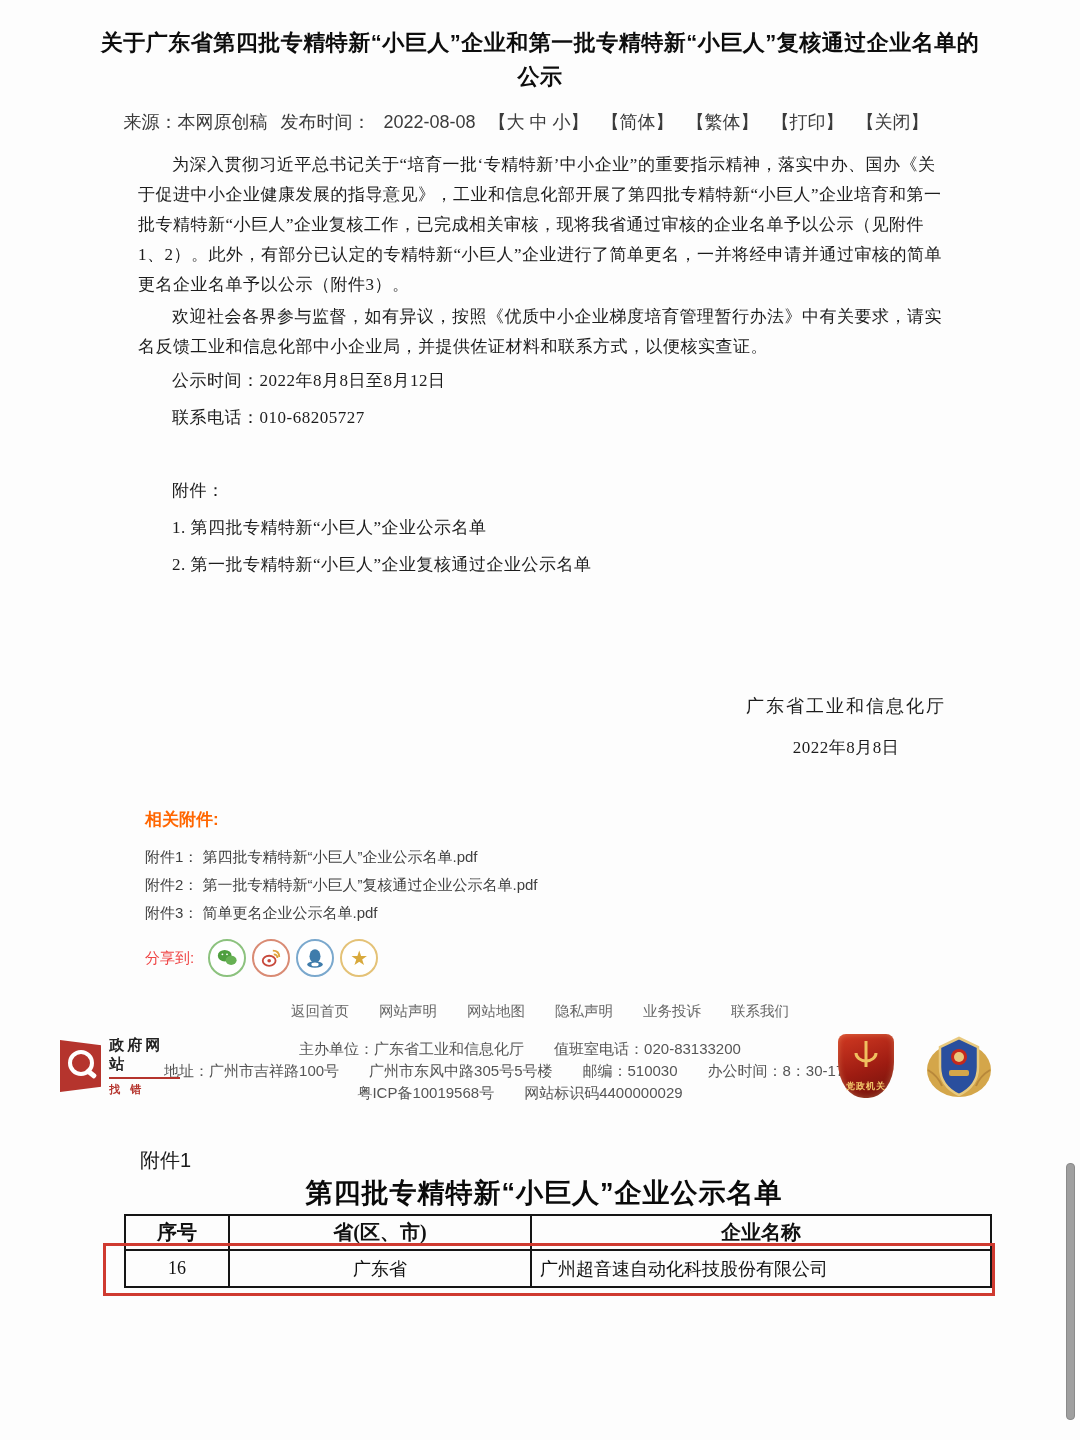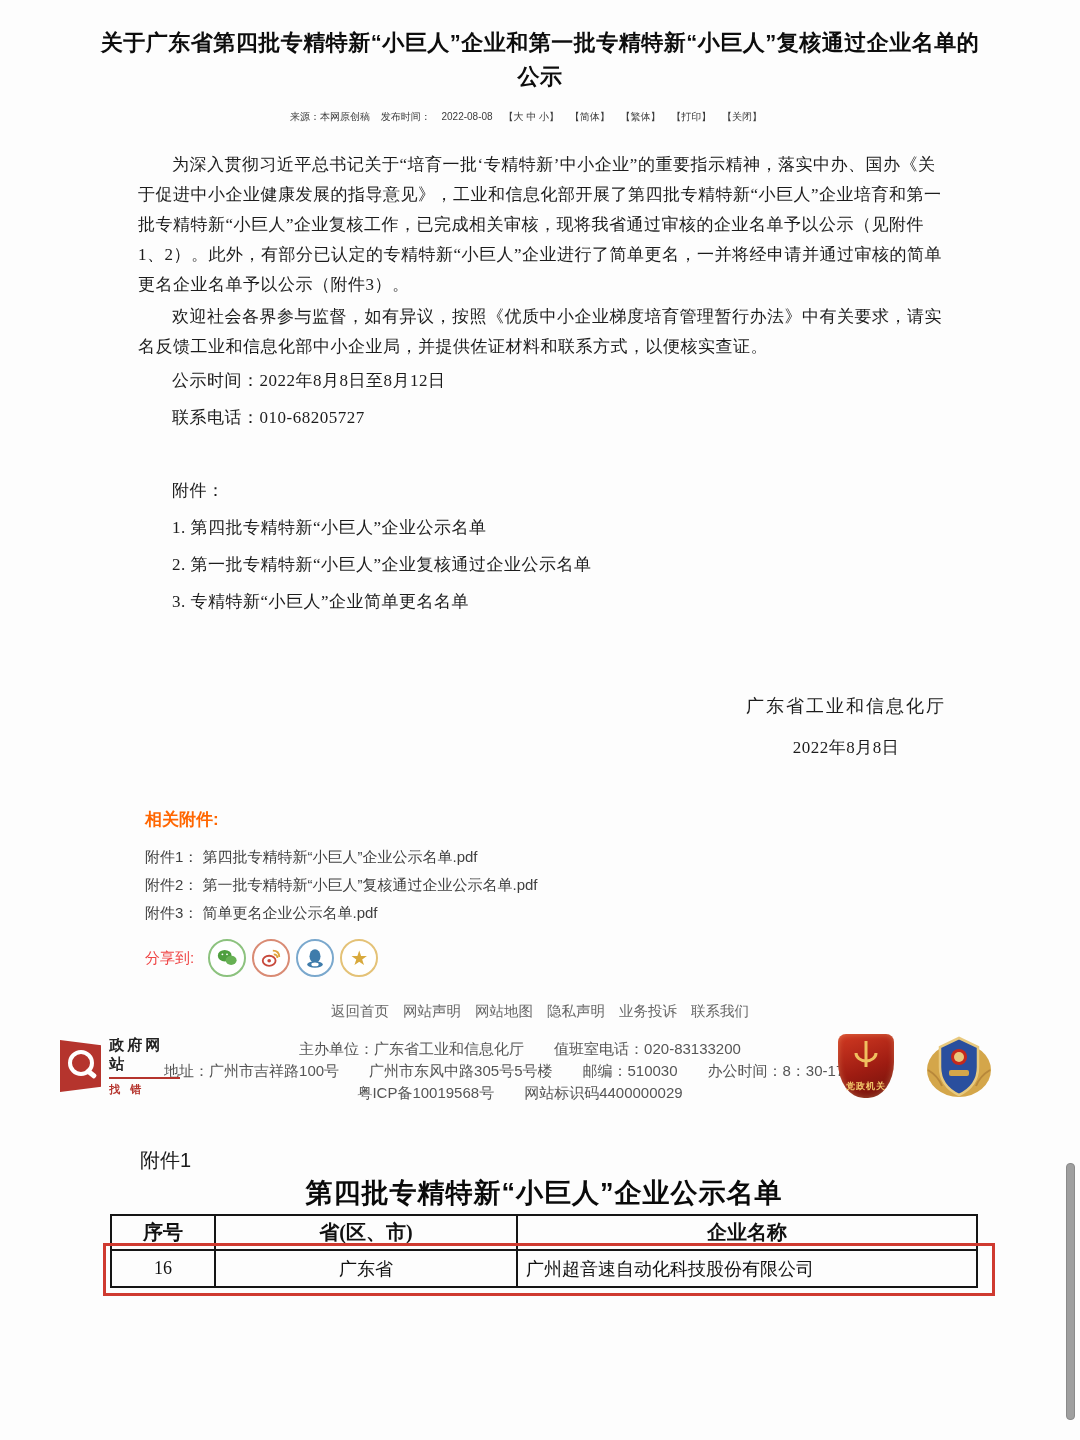--- a/index.html
+++ b/index.html
@@ -3,21 +3,21 @@
 <meta charset="utf-8">
 <style>
   html,body{margin:0;padding:0;width:1080px;height:1440px;overflow:hidden;
     font-family:"Liberation Sans",sans-serif;background:#ffffff;}
   .page{position:absolute;left:0;top:0;width:1080px;height:1440px;background:#fdfdfd;}
 
   
   .doc-title{position:absolute;top:26px;left:90px;width:900px;margin:0;text-align:center;
     font-size:22px;font-weight:bold;color:#0d0d0d;line-height:34px;letter-spacing:.5px;}
   .meta{position:absolute;top:110px;left:0;width:1052px;text-align:center;
-    font-size:10px;color:#3b3b3b;}
+    font-size:18px;color:#3b3b3b;}
   .meta span{margin:0 4px;}
   .meta .lnk{cursor:pointer;color:#3b3b3b;}
 
   
   .body-wrap{position:absolute;top:150px;left:138px;width:812px;height:640px;
     font-family:"Liberation Serif",serif;font-size:17px;line-height:30px;color:#1c1c1c;
     letter-spacing:.5px;}
   .body-wrap p{margin:0;text-indent:2em;position:absolute;left:0;width:812px;}
   .p1{top:0;}
   .p2{top:152px;}
@@ -44,21 +44,21 @@
     display:flex;align-items:center;justify-content:center;cursor:pointer;}
   .share-icon.wechat{border:2px solid #8cc27e;}
   .share-icon.weibo{border:2px solid #d98b74;}
   .share-icon.qq{border:2px solid #7aa8cd;}
   .share-icon.qzone{border:2px solid #e4c277;}
   .share-icon .star{color:#d8a93c;font-size:20px;line-height:20px;}
 
   
   .footer-nav{position:absolute;top:1002px;left:0;width:1080px;text-align:center;
     font-size:14.5px;color:#666;}
-  .footer-nav .nav-link{margin:0 5px;cursor:pointer;}
+  .footer-nav .nav-link{margin:0 13px;cursor:pointer;}
   .footer-info{position:absolute;top:1038px;left:140px;width:760px;text-align:center;
     font-size:15px;color:#555;line-height:22px;}
 
   .find-logo{position:absolute;top:1036px;left:60px;width:120px;height:60px;cursor:pointer;
     display:flex;align-items:center;}
   .find-icon{width:42px;height:52px;background:#b5342d;position:relative;
     clip-path:polygon(0 0,100% 10%,100% 90%,0 100%);}
   .find-icon::before{content:"";position:absolute;left:8px;top:10px;width:18px;height:18px;
     border:4px solid #fff;border-radius:50%;background:#b5342d;}
   .find-icon::after{content:"";position:absolute;left:25px;top:31px;width:12px;height:5px;
@@ -75,21 +75,21 @@
   .badge-emblem{position:absolute;top:5px;left:13px;}
   .badge-text{position:absolute;bottom:5px;width:100%;text-align:center;color:#f3c96b;
     font-size:9px;letter-spacing:1px;font-weight:bold;}
   .badge-police{position:absolute;top:1032px;left:926px;width:66px;height:68px;cursor:pointer;}
 
   
   .preview{position:absolute;top:1145px;left:0;width:1080px;height:240px;}
   .preview-label{position:absolute;top:2px;left:140px;font-size:20px;color:#1a1a1a;}
   .preview-title{position:absolute;top:30px;left:110px;width:868px;text-align:center;
     font-size:27px;font-weight:bold;color:#0a0a0a;letter-spacing:1px;}
-  .ptable{position:absolute;top:69px;left:110px;width:868px;border-collapse:collapse;
+  .ptable{position:absolute;top:69px;left:124px;width:868px;border-collapse:collapse;
     font-family:"Liberation Serif",serif;color:#111;}
   .ptable th,.ptable td{border:2px solid #151515;}
   .ptable th{height:31px;font-size:20px;font-weight:bold;text-align:center;}
   .ptable td{height:33px;font-size:18px;text-align:center;}
   .ptable .c1{width:100px;}
   .ptable .c2{width:298px;}
   .ptable td.c3{text-align:left;padding-left:8px;}
   .row-highlight{position:absolute;top:98px;left:103px;width:886px;height:47px;
     border:3px solid #cf3a30;}
 
@@ -115,21 +115,20 @@
   </div>
 
   <div class="body-wrap">
     <p class="p1">为深入贯彻习近平总书记关于“培育一批‘专精特新’中小企业”的重要指示精神，落实中办、国办《关于促进中小企业健康发展的指导意见》，工业和信息化部开展了第四批专精特新“小巨人”企业培育和第一批专精特新“小巨人”企业复核工作，已完成相关审核，现将我省通过审核的企业名单予以公示（见附件1、2）。此外，有部分已认定的专精特新“小巨人”企业进行了简单更名，一并将经申请并通过审核的简单更名企业名单予以公示（附件3）。</p>
     <p class="p2">欢迎社会各界参与监督，如有异议，按照《优质中小企业梯度培育管理暂行办法》中有关要求，请实名反馈工业和信息化部中小企业局，并提供佐证材料和联系方式，以便核实查证。</p>
     <p class="notice">公示时间：2022年8月8日至8月12日</p>
     <p class="contact">联系电话：010-68205727</p>
     <p class="attach-head">附件：</p>
     <p class="attach-1">1. 第四批专精特新“小巨人”企业公示名单</p>
     <p class="attach-2">2. 第一批专精特新“小巨人”企业复核通过企业公示名单</p>
-    <p class="attach-3">3. 专精特新“小巨人”企业简单更名名单</p>
     <div class="sign-block">
       <div class="sign-name">广东省工业和信息化厅</div>
       <div class="sign-date">2022年8月8日</div>
     </div>
   </div>
 
   <div class="related">
     <div class="related-head">相关附件:</div>
     <div class="file-row first">
       <span class="file-label">附件1：</span>

